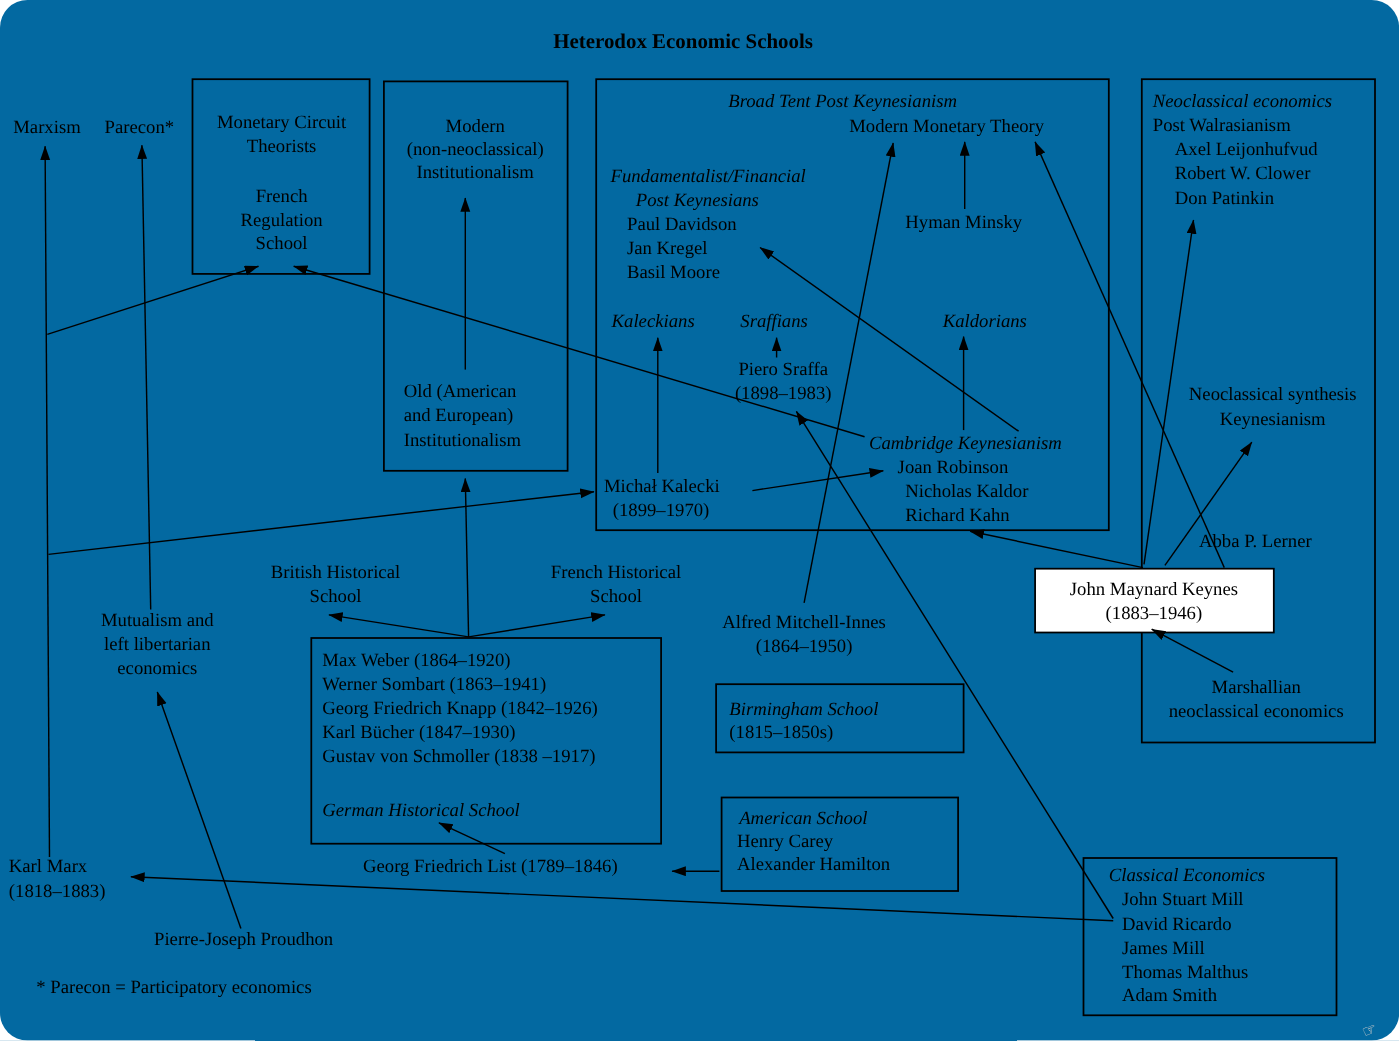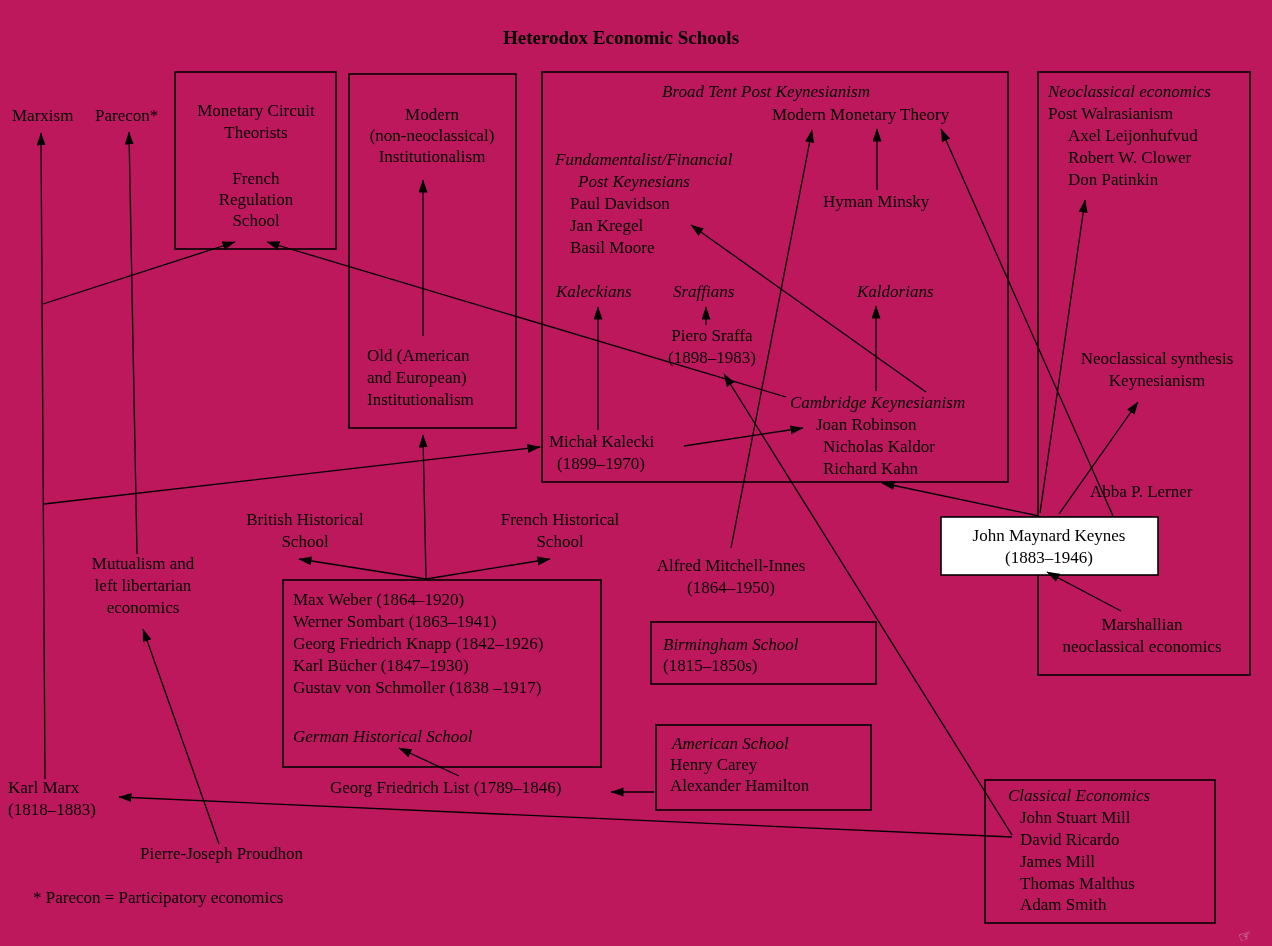--- a/index.html
+++ b/index.html
@@ -1,16 +1,16 @@
 <!DOCTYPE html>
 <html><head>
 <meta charset="utf-8">
 <style>
   html,body { margin:0; padding:0; background:#ffffff; }
-  .stage { position:relative; width:1272px; height:946px; background:#be185d; overflow:hidden; }
+  .stage { position:relative; width:1272px; height:946px; background:#0369a1; overflow:hidden;border-radius:25px; }
   svg { display:block; }
   svg text {
     font-family:"Liberation Serif","DejaVu Serif",serif;
     font-size:17px;
     fill:#000;
     white-space:pre;
   }
   svg text.mid { text-anchor:middle; }
   svg text.it  { font-style:italic; }
   svg text.ttl { font-weight:bold; font-size:19px; }

